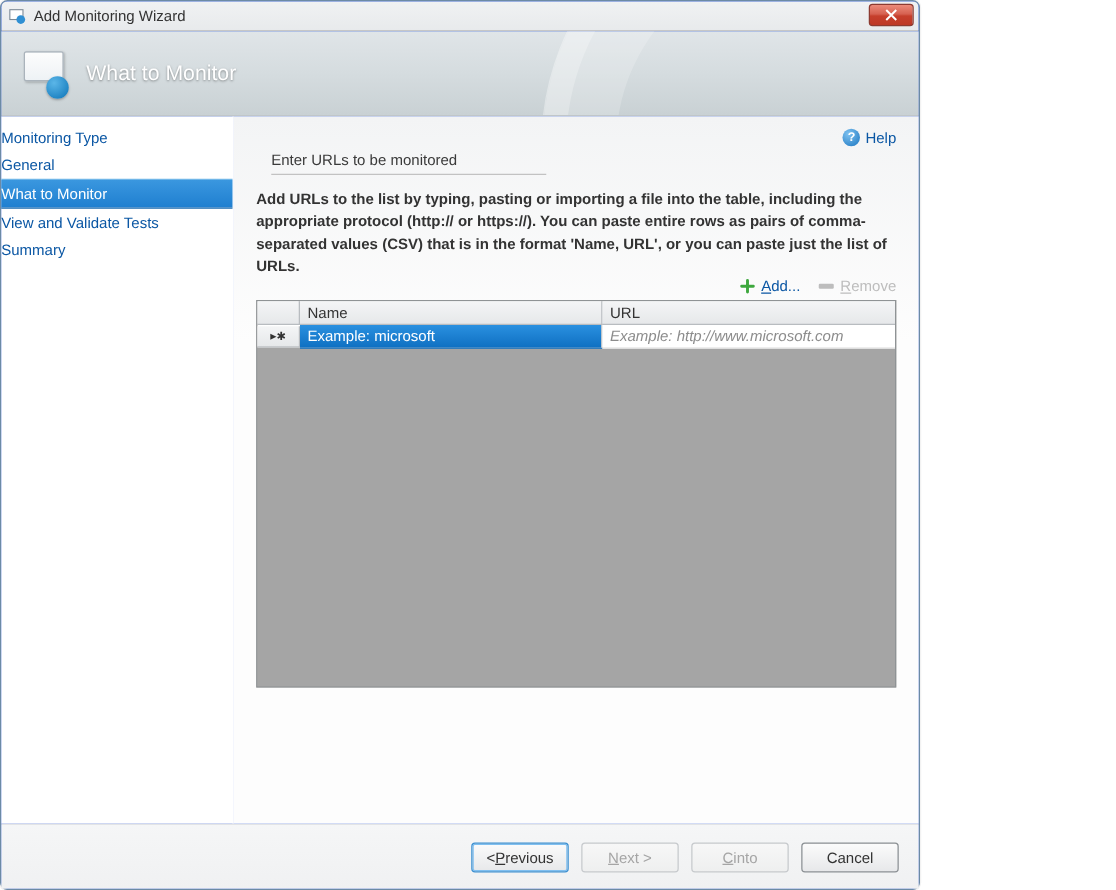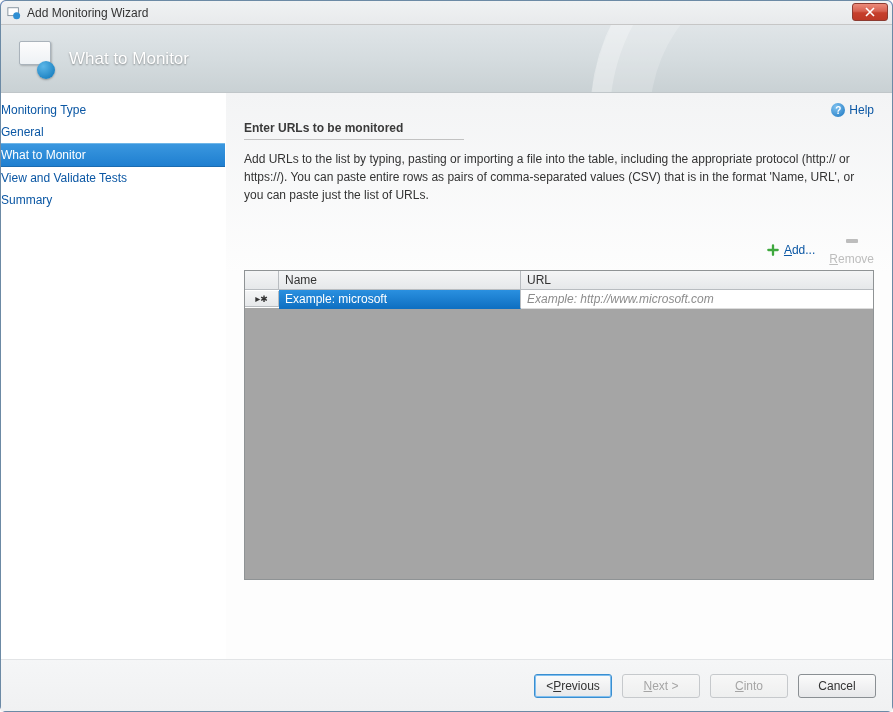--- a/index.html
+++ b/index.html
@@ -1,21 +1,21 @@
 <!DOCTYPE html>
 <html><head>
 <meta charset="utf-8">
 <style>
   * { box-sizing: border-box; }
   html, body { margin: 0; padding: 0; font-family: "Segoe UI", Tahoma, Verdana, sans-serif; font-size: 12px; color: #333; }
   body { background: #fff; width: 893px; height: 712px; overflow: hidden; position: relative; }
 
   
   .window {
-    width: 893px; height: 712px;
+    width: 736px; height: 712px;
     border: 1px solid #6c8aa5;
     border-radius: 6px;
     background: #1d4ed8;
     box-shadow: 0 0 0 1px rgba(0,0,0,0.05);
     display: flex; flex-direction: column;
     position: relative;
   }
 
   
   .titlebar {
@@ -132,40 +132,41 @@
   .helplink { display: inline-flex; align-items: center; color: #0b57a4; cursor: pointer; }
   .helplink .hicon {
     width: 14px; height: 14px; border-radius: 50%;
     background: radial-gradient(circle at 35% 30%, #7fc2f0, #1a75c0);
     color: #fff; font-size: 10px; font-weight: bold;
     display: inline-flex; align-items: center; justify-content: center;
     margin-right: 4px;
   }
 
   .section-title {
-    font-weight: bold;
+    font-weight: normal;
     color: #3a3a3a;
     padding-bottom: 4px;
     border-bottom: 1px solid #c2c2c2;
     width: 220px;
     margin-bottom: 10px;
-  }
-
-  .desc { color: #333; line-height: 1.5; margin-bottom: 30px; max-width: 620px; }
+    margin-left: 12px;
+  }
+
+  .desc { color: #333; line-height: 1.5; max-width: 620px; font-weight: bold; }
 
   .tablebar {
     display: flex; justify-content: flex-end; align-items: center;
     gap: 14px; margin-bottom: 4px;
   }
   .linkbtn {
     display: inline-flex; align-items: center; gap: 4px;
     color: #0b57a4; cursor: pointer; justify-content: center;
   }
   .linkbtn .underline-letter { text-decoration: underline; }
-  .linkbtn.disabled { color: #bdbdbd; cursor: default; flex-direction: column; }
+  .linkbtn.disabled { color: #bdbdbd; cursor: default; }
   .linkbtn .ico { width: 14px; height: 14px; display:inline-flex; align-items:center; justify-content:center; }
   .ico-plus svg path.glow { stroke:#fff; stroke-width:6; }
   .ico-plus svg path.green { stroke:#3ea83e; stroke-width:4; stroke-linecap:round; }
   .ico-minus {
     width: 12px; height: 4px; background: #bdbdbd; border-radius: 1px;
   }
   .linkbtn:not(.disabled) .ico-minus { background: #d0543b; }
 
   .grid-wrap {
     border: 1px solid #8f9395;

